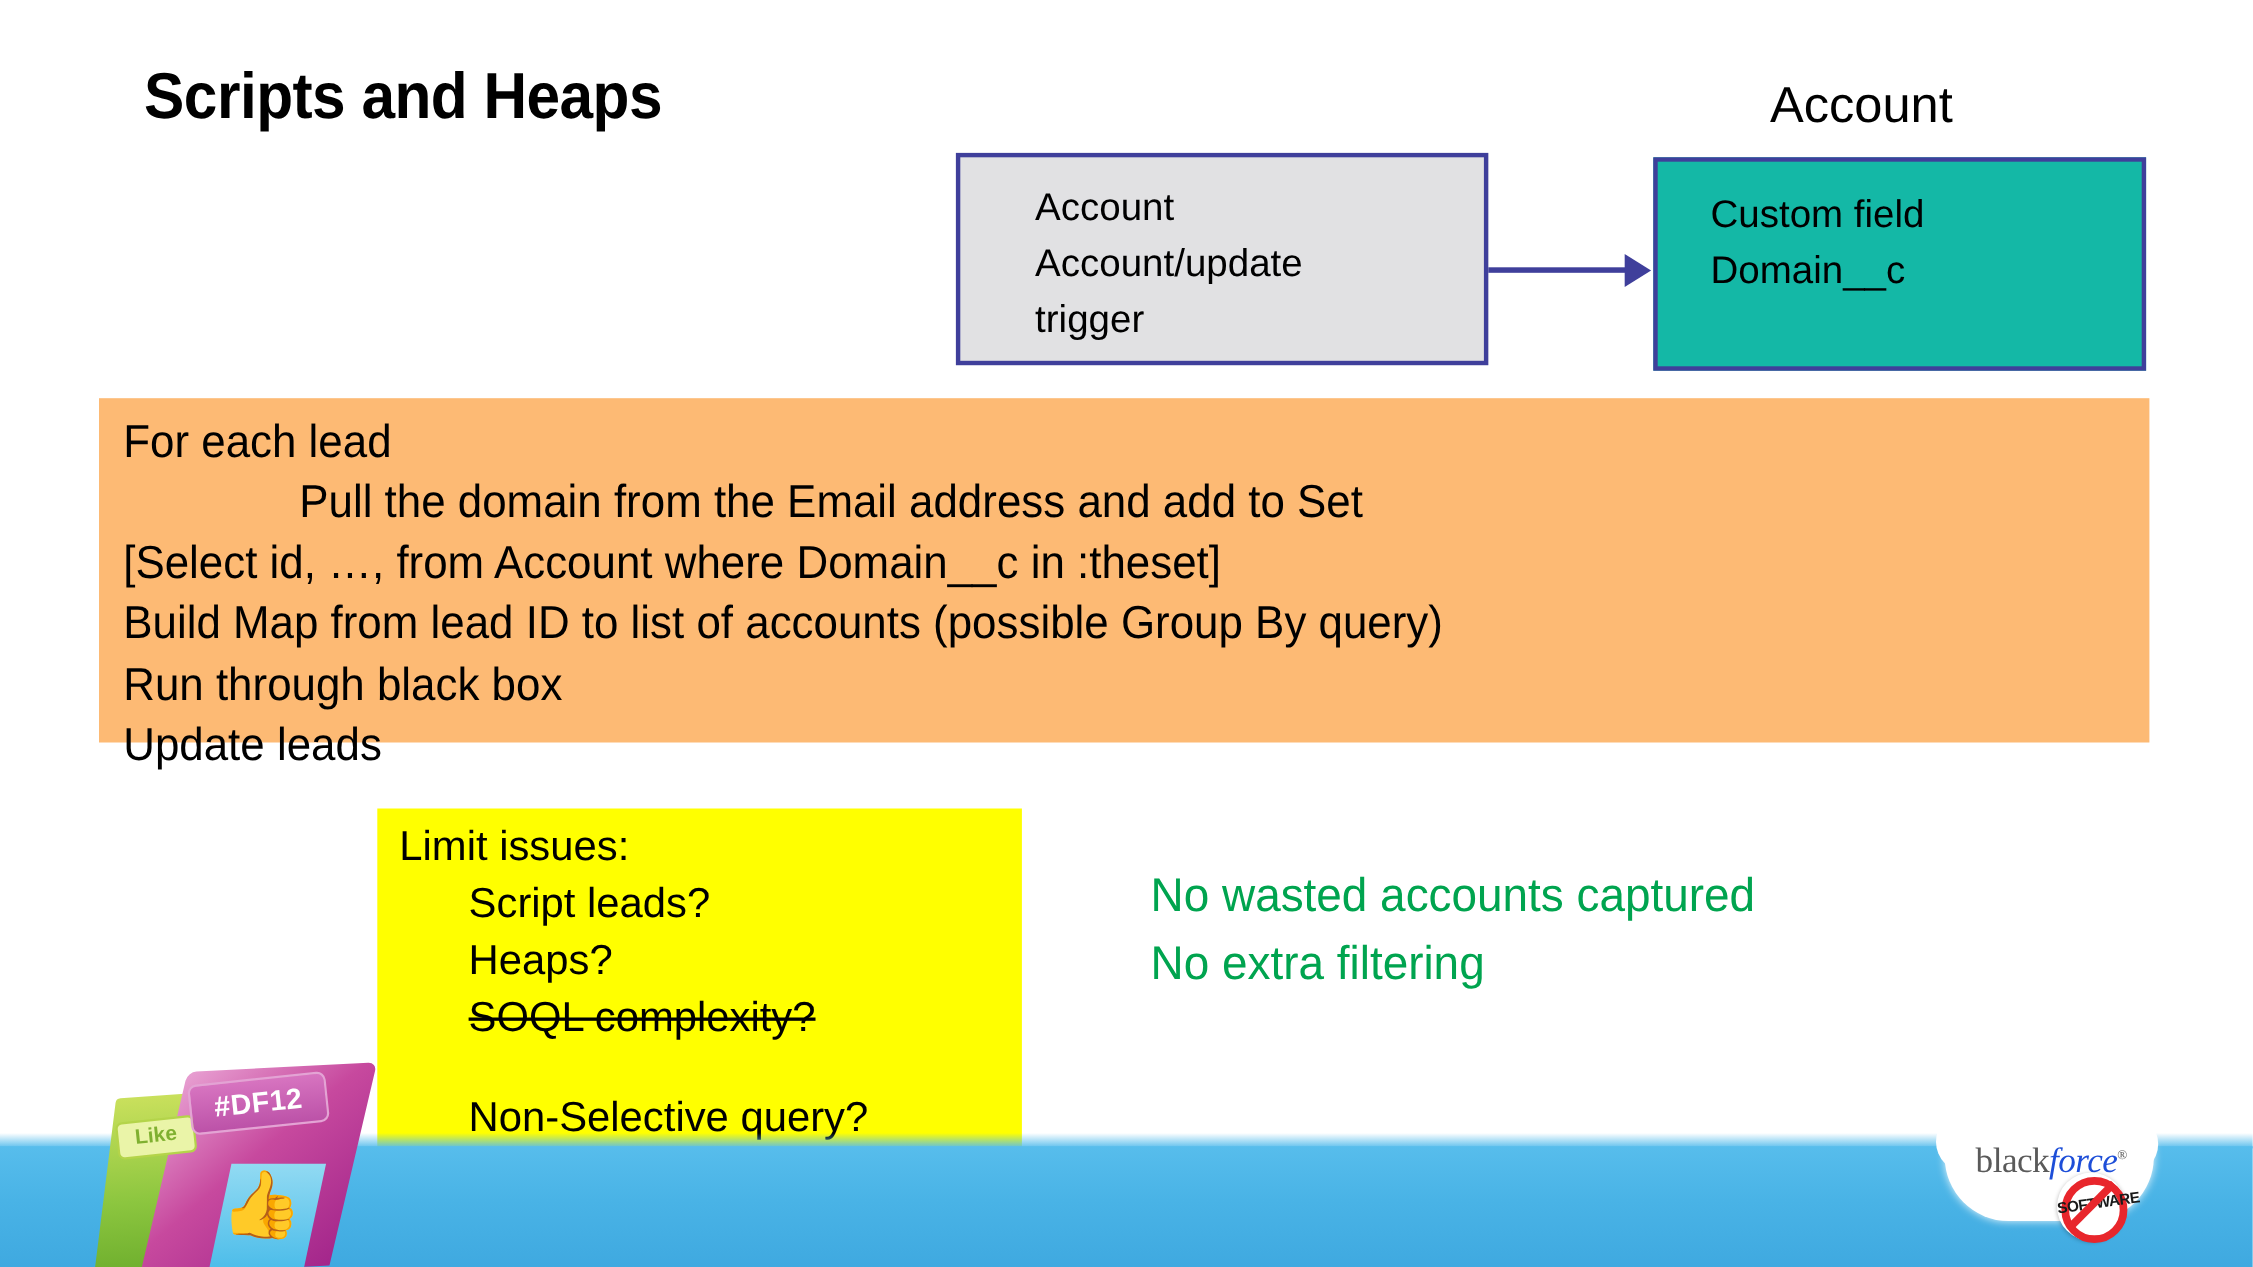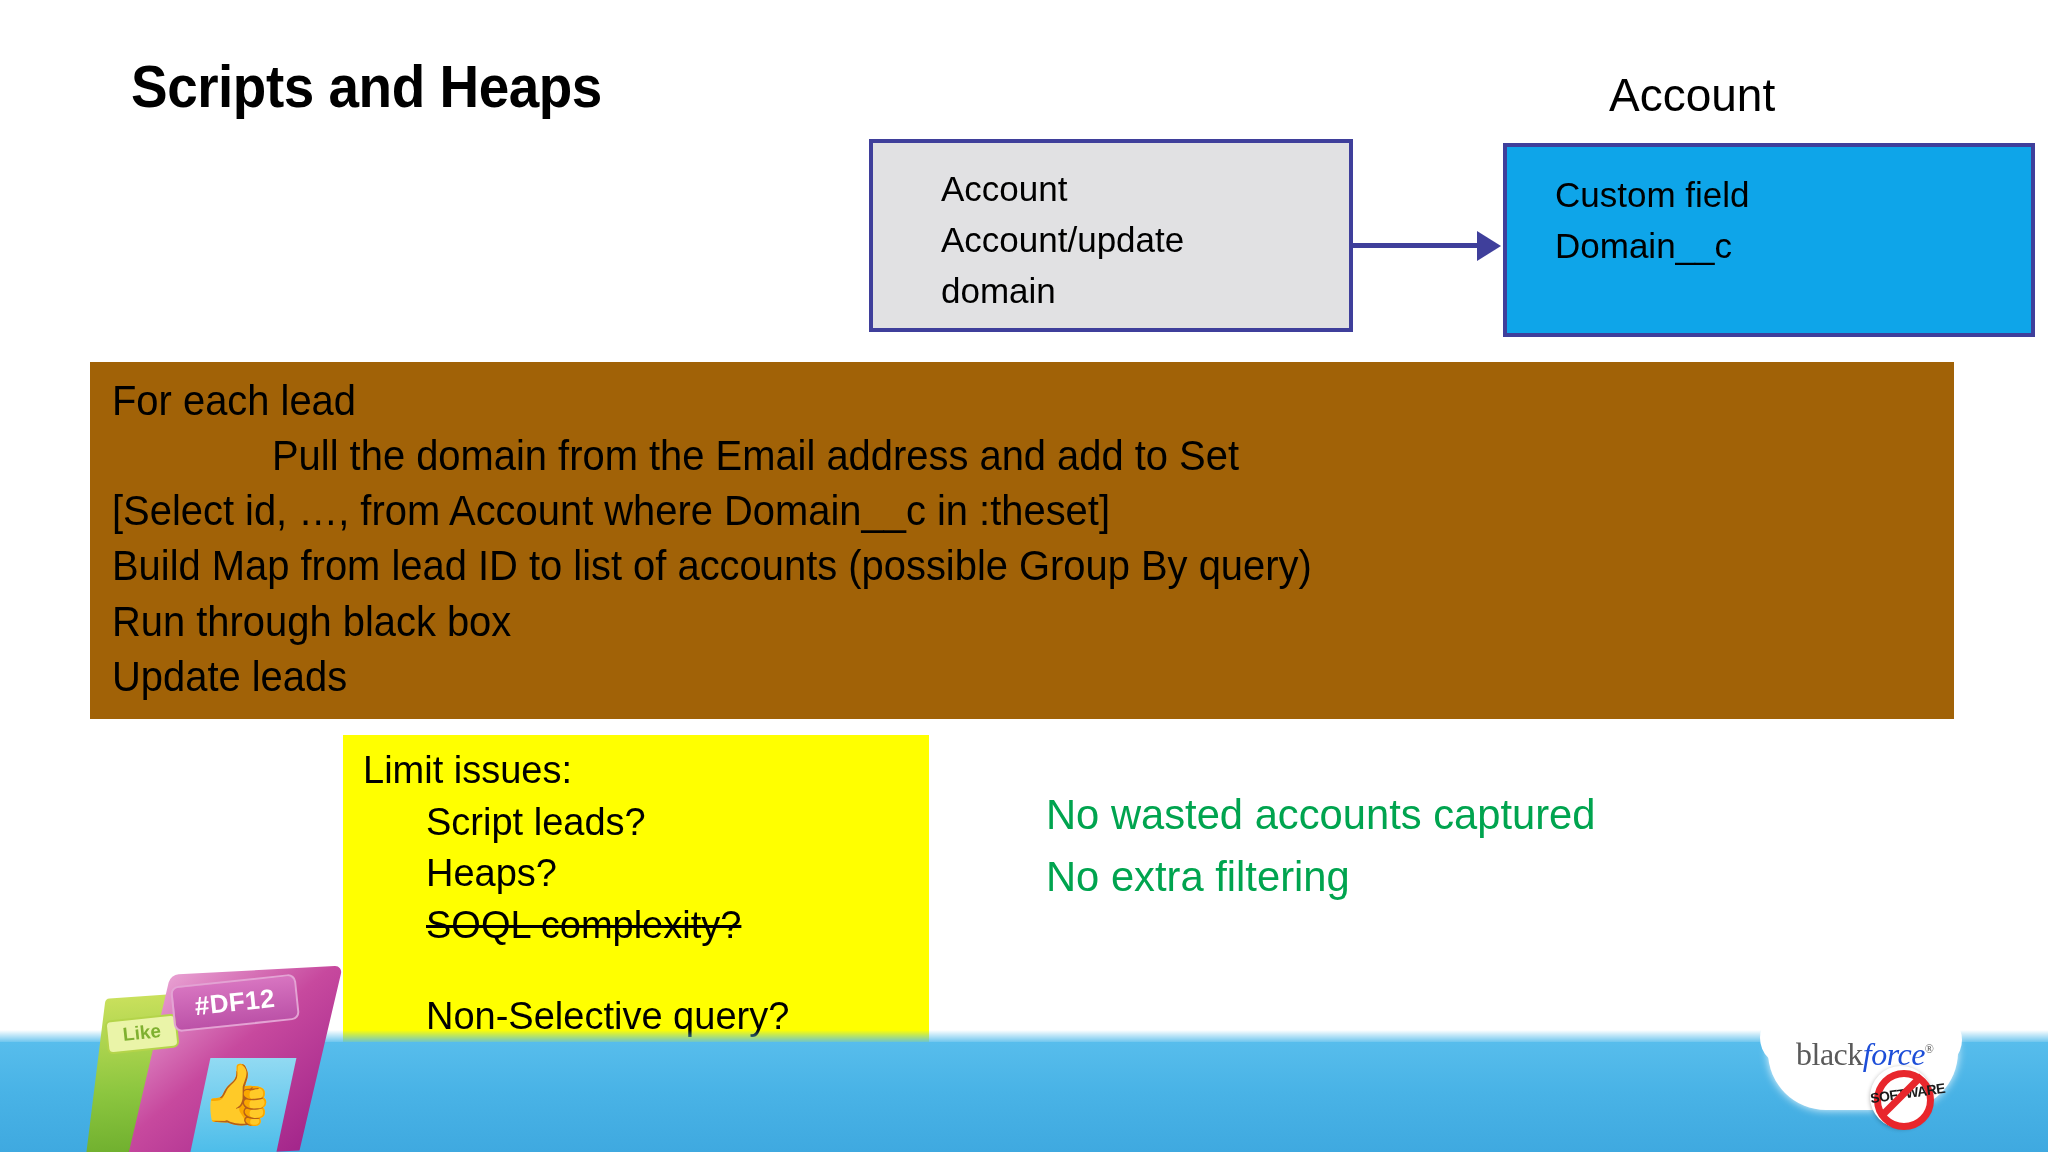--- a/index.html
+++ b/index.html
@@ -87,44 +87,44 @@
     color: #000000;
     white-space: nowrap;
     line-height: 1.0;
   }
 
   
   #account-box {
     position: absolute;
     left: 1503px;
     top: 143px;
-    width: 532px;
+    width: 448px;
     height: 194px;
-    background: #0ea5e9;
+    background: #14b8a6;
     border: 4px solid #3F3F9B;
     box-sizing: border-box;
   }
   #account-box .box-text {
     position: absolute;
     left: 48px;
     top: 22px;
     font-size: 35px;
     color: #000000;
     line-height: 51px;
     white-space: nowrap;
   }
 
   
   #code-block {
     position: absolute;
     left: 90px;
     top: 362px;
     width: 1864px;
-    height: 357px;
-    background: #a16207;
+    height: 313px;
+    background: #fdba74;
   }
   #code-block .code-line {
     position: absolute;
     left: 22px;
     font-size: 42px;
     color: #000000;
     white-space: nowrap;
     line-height: 1.0;
     transform: scaleX(0.95);
     transform-origin: left top;
@@ -372,21 +372,21 @@
 </head>
 <body>
 
 <div id="slide">
 
   <div id="title">Scripts and Heaps</div>
 
   <div id="trigger-box">
     <div class="box-text" style="top:20px;">Account</div>
     <div class="box-text" style="top:71px;">Account/update</div>
-    <div class="box-text" style="top:122px;">domain</div>
+    <div class="box-text" style="top:122px;">trigger</div>
   </div>
 
   <div id="arrow-line"></div>
   <div id="arrow-head"></div>
 
   <div id="account-caption">Account</div>
 
   <div id="account-box">
     <div class="box-text" style="top:22px;">Custom field</div>
     <div class="box-text" style="top:73px;">Domain__c</div>

